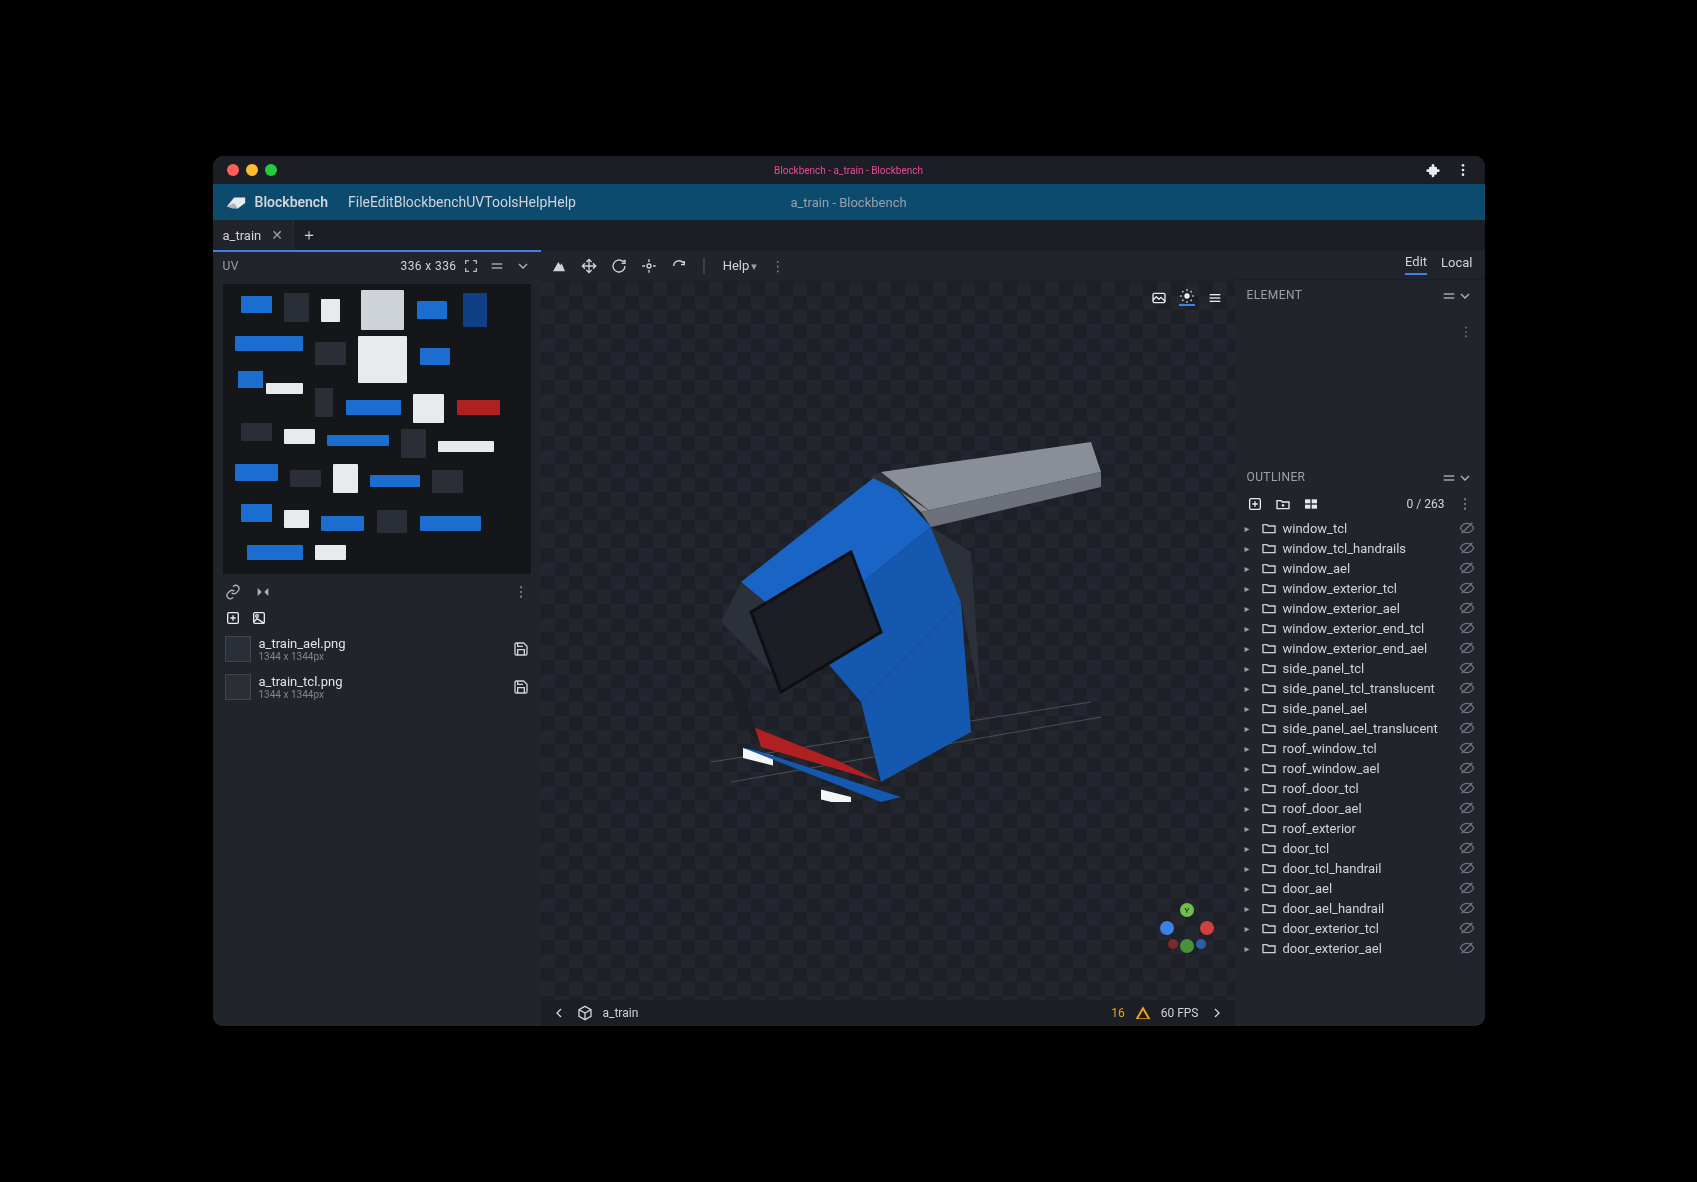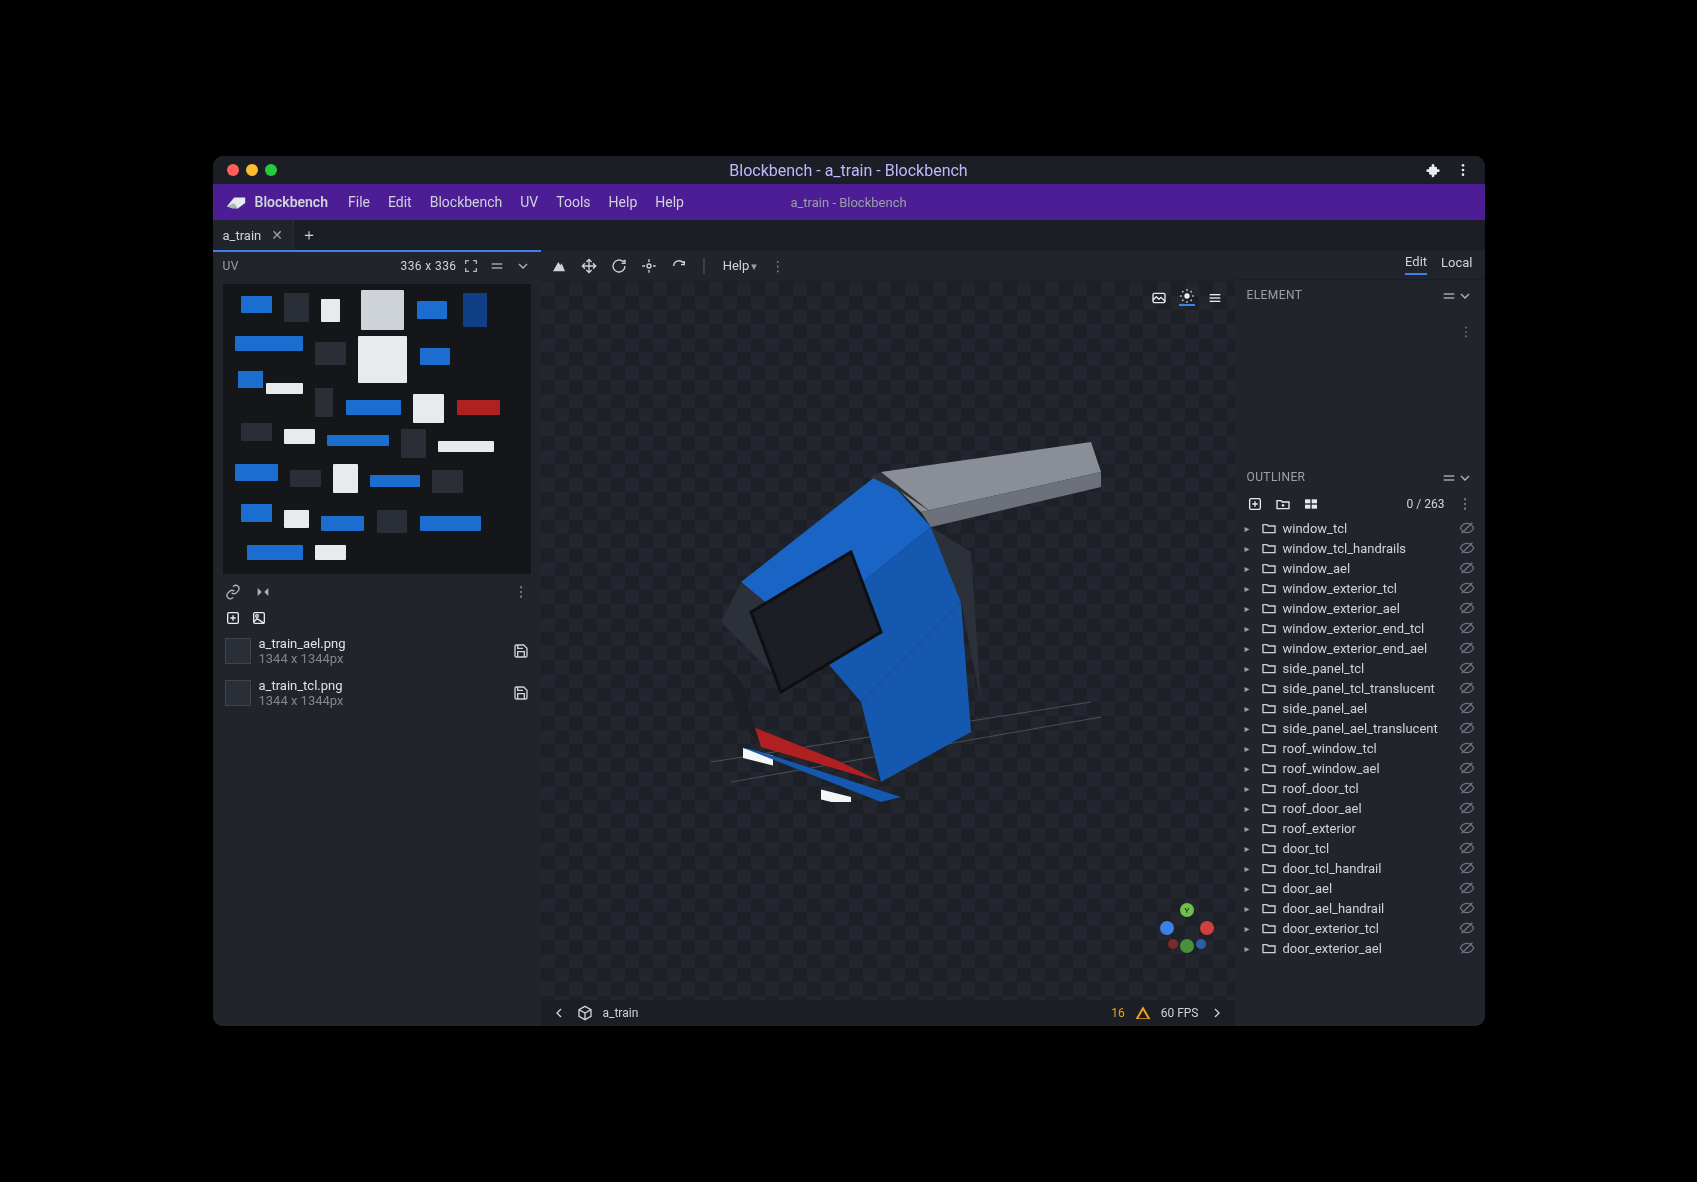--- a/index.html
+++ b/index.html
@@ -2,26 +2,26 @@
 <html><head>
 <meta charset="utf-8">
 <style>
   * { margin: 0; padding: 0; box-sizing: border-box; font-family: -apple-system, BlinkMacSystemFont, "Segoe UI", Roboto, sans-serif; }
   body { background: #000; display: flex; align-items: center; justify-content: center; min-height: 100vh; padding: 18px; }
   .window { width: 1272px; height: 870px; background: #21252b; border-radius: 10px; overflow: hidden; display: flex; flex-direction: column; box-shadow: 0 20px 60px rgba(0,0,0,.6); }
   .titlebar { height: 28px; background: #1b1e24; display: flex; align-items: center; position: relative; }
   .traffic { display: flex; gap: 7px; padding-left: 14px; }
   .tl { width: 12px; height: 12px; border-radius: 50%; }
   .tl.red { background:#ff5f57;} .tl.yel{background:#ffbd2e;} .tl.grn{background:#28c940;}
-  .titlebar .title { position:absolute; left:50%; transform:translateX(-50%); color:#c4b5fd; font-size:16px; }
+  .titlebar .title { position:absolute; left:50%; transform:translateX(-50%); color:#ec4899; font-size:10px; }
   .titlebar .right { margin-left:auto; display:flex; gap:14px; padding-right:14px; color:#cfd3da; }
-  .menubar { height: 36px; background: #4c1d95; display:flex; align-items:center; color:#cfd3da; font-size:14px; position:relative; }
+  .menubar { height: 36px; background: #0c4a6e; display:flex; align-items:center; color:#cfd3da; font-size:14px; position:relative; }
   .logo { display:flex; align-items:center; gap:8px; padding:0 12px; font-weight:600; }
   .logo svg { width:22px; height:18px; }
-  .menus { display:flex; gap:18px; padding-left:8px; }
+  .menus { display:flex; padding-left:8px; }
   .menus span { cursor:pointer; }
   .center-tab { position:absolute; left:50%; transform:translateX(-50%); color:#9aa0aa; font-size:13px; }
   .tabbar { height: 30px; background:#1b1e24; display:flex; align-items:stretch; }
   .tab { display:flex; align-items:center; padding:0 10px; gap:10px; color:#cfd3da; font-size:13px; border-right:1px solid #2a2e36; background:#21252b; }
   .tab .close{ color:#9aa0aa; font-size:14px; cursor:pointer;}
   .plus { width:30px; display:flex; align-items:center; justify-content:center; color:#cfd3da; font-size:16px;}
   .workspace { flex:1; display:flex; min-height:0; }
   .left-col { width:328px; background:#21252b; display:flex; flex-direction:column; }
   .panelhead { display:flex; align-items:center; padding:6px 10px; color:#9aa0aa; font-size:12px; letter-spacing:.4px; }
   .panelhead .sp { flex:1; }
@@ -34,21 +34,21 @@
   .uvtools .sp{flex:1;}
   .texhead{ color:#9aa0aa; font-size:12px; letter-spacing:.4px; padding:6px 12px; display:flex; align-items:center; }
   .texhead .sp{flex:1;}
   .texhead .r{ display:flex; gap:10px; align-items:center;}
   .texbtns{ display:flex; gap:10px; padding:4px 12px; color:#cfd3da;}
   .texlist{ padding:2px 8px; display:flex; flex-direction:column; gap:4px; }
   .texrow{ display:flex; align-items:center; gap:8px; padding:4px 4px; }
   .thumb{ width:26px; height:26px; background:#2a2e36; display:inline-block; border:1px solid #444; }
   .texinfo{ display:flex; flex-direction:column; }
   .texname{ color:#dfe3ea; font-size:13px; }
-  .texdims{ color:#7f8591; font-size:13px; }
+  .texdims{ color:#7f8591; font-size:10px; }
   .texrow .sp{flex:1;}
   .saveic{ color:#b9bec8; }
 
   .center-col{ flex:1; display:flex; flex-direction:column; min-width:0; background:#21252b; }
   .toolbar3d{ height:32px; display:flex; align-items:center; gap:14px; padding:0 10px; color:#cfd3da; font-size:13px; border-bottom:1px solid #1b1e24; }
   .toolbar3d .sel{ color:#cfd3da; }
   .toolbar3d .chev{ color:#9aa0aa; font-size:11px; margin-left:2px;}
   .toolbar3d .vdots{ color:#7f8591; font-size:14px;}
   .viewport{ flex:1; position:relative; background:repeating-conic-gradient(#1d2027 0 25%, #23262e 0 50%) 0 0/28px 28px; overflow:hidden; }
   .vp-tr{ position:absolute; top:8px; right:12px; display:flex; gap:12px; color:#cfd3da;}

